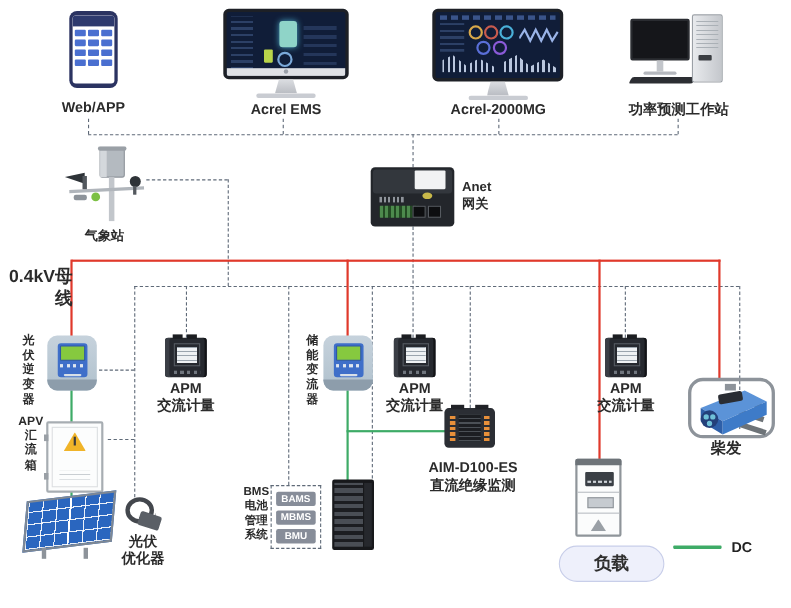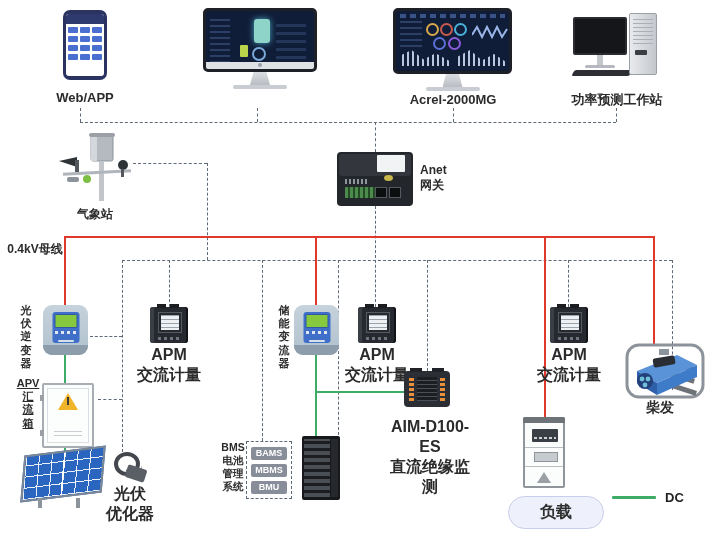--- a/index.html
+++ b/index.html
@@ -7,21 +7,21 @@
          font-family:"Liberation Sans","DejaVu Sans",sans-serif;color:#2b2b2b;}
   .abs{position:absolute;}
   
   .dash-h{position:absolute;height:0;border-top:1px dashed #5f6a78;}
   .dash-v{position:absolute;width:0;border-left:1px dashed #5f6a78;}
   .ac-h{position:absolute;height:2px;background:#e0392b;}
   .ac-v{position:absolute;width:2px;background:#e0392b;}
   .dc-h{position:absolute;height:2px;background:#3eab67;}
   .dc-v{position:absolute;width:2px;background:#3eab67;}
   
-  .lbl{position:absolute;font-size:16px;font-weight:700;line-height:1.25;text-align:center;}
+  .lbl{position:absolute;font-size:13px;font-weight:700;line-height:1.25;text-align:center;}
   .ml{white-space:pre-line;}
   .big{font-size:13px;}
   .vert{line-height:1.2;font-size:11px;}
   
   .phone{position:absolute;left:63px;top:10px;width:44px;height:70px;background:#2b3361;
          border-radius:7px;padding:4px 3px;box-sizing:border-box;}
   .phone-screen{background:#fff;width:100%;height:100%;border-radius:3px;overflow:hidden;}
   .phone-head{height:10px;background:#2e3a6e;}
   .chip-row{display:flex;gap:2px;padding:3px 2px 0;}
   .chip-row span{flex:1;height:6px;background:#4a6fd0;border-radius:1px;}
@@ -209,20 +209,21 @@
       <div class="scr-el" style="left:34px;top:34px;width:8px;height:12px;background:#b9d44a;border-radius:1px;"></div>
       <div class="scr-el" style="left:46px;top:36px;width:10px;height:10px;border:2px solid #7aa8d8;border-radius:50%;"></div>
       <div class="scr-el" style="left:70px;top:10px;width:30px;height:38px;background:repeating-linear-gradient(0deg,#24365a 0 3px,transparent 3px 8px);"></div>
       <div class="chin">
           <i></i>
         </div>
     </div>
     <div class="imac-stand"></div>
     <div class="imac-base"></div>
   </div>
+  <div class="lbl big" style="left:200px;top:92px;width:120px;">Acrel EMS</div>
 
   <div class="abs" style="left:393px;top:8px;width:119px;">
     <div class="imac-screen" style="width:119px;height:66px;">
       <div class="scr-el" style="left:4px;top:3px;right:4px;height:4px;background:repeating-linear-gradient(90deg,#3a548a 0 6px,transparent 6px 10px);"></div>
       <div class="scr-el" style="left:30px;top:12px;width:9px;height:9px;border:2px solid #d8a84a;border-radius:50%;"></div>
       <div class="scr-el" style="left:44px;top:12px;width:9px;height:9px;border:2px solid #c85b4e;border-radius:50%;"></div>
       <div class="scr-el" style="left:58px;top:12px;width:9px;height:9px;border:2px solid #4ab0d8;border-radius:50%;"></div>
       <div class="scr-el" style="left:37px;top:26px;width:9px;height:9px;border:2px solid #5a6fd8;border-radius:50%;"></div>
       <div class="scr-el" style="left:52px;top:26px;width:9px;height:9px;border:2px solid #8a5ad8;border-radius:50%;"></div>
       <div class="scr-el" style="left:4px;top:10px;width:22px;height:26px;background:repeating-linear-gradient(0deg,#2c4066 0 2px,transparent 2px 6px);"></div>
@@ -269,21 +270,21 @@
     <div class="gw-sticker"></div>
     <div class="gw-led"></div>
     <div class="gw-dots"></div>
     <div class="gw-term"></div>
     <div class="gw-port" style="right:26px;"></div>
     <div class="gw-port" style="right:12px;"></div>
   </div>
   <div class="lbl ml" style="left:420px;top:163px;width:50px;text-align:left;font-size:12px;">Anet
 网关</div>
 
-  <div class="lbl" style="left:4px;top:242px;width:62px;text-align:center;font-size:12px;">0.4kV母线</div>
+  <div class="lbl" style="left:4px;top:242px;width:62px;text-align:right;font-size:16px;">0.4kV母线</div>
 
   <div class="lbl ml vert" style="left:18px;top:304px;width:16px;">光
 伏
 逆
 变
 器</div>
   <div class="inv" style="left:43px;top:305px;">
     <div class="inv-panel">
         <div class="inv-screen"></div>
         <div class="inv-keys"></div>
@@ -294,21 +295,21 @@
 
   <div class="apm" style="left:150px;top:307px;">
     <div class="apm-tab" style="left:7px;"></div>
     <div class="apm-tab" style="right:9px;"></div>
     <div class="apm-lcd"></div>
     <div class="apm-row"></div>
   </div>
   <div class="lbl ml" style="left:134px;top:345px;width:70px;">APM
 交流计量</div>
 
-  <div class="lbl ml vert" style="left:14px;top:377px;width:28px;text-decoration:underline;">APV
+  <div class="lbl ml vert" style="left:14px;top:377px;width:28px;">APV
 汇
 流
 箱</div>
   <div class="comb">
     <div class="comb-inner"></div>
     <div class="warn-tri"></div>
     <div class="warn-bar"></div>
     <div class="comb-lines"></div>
     <div class="hinge" style="top:10px;"></div>
     <div class="hinge" style="bottom:10px;"></div>

